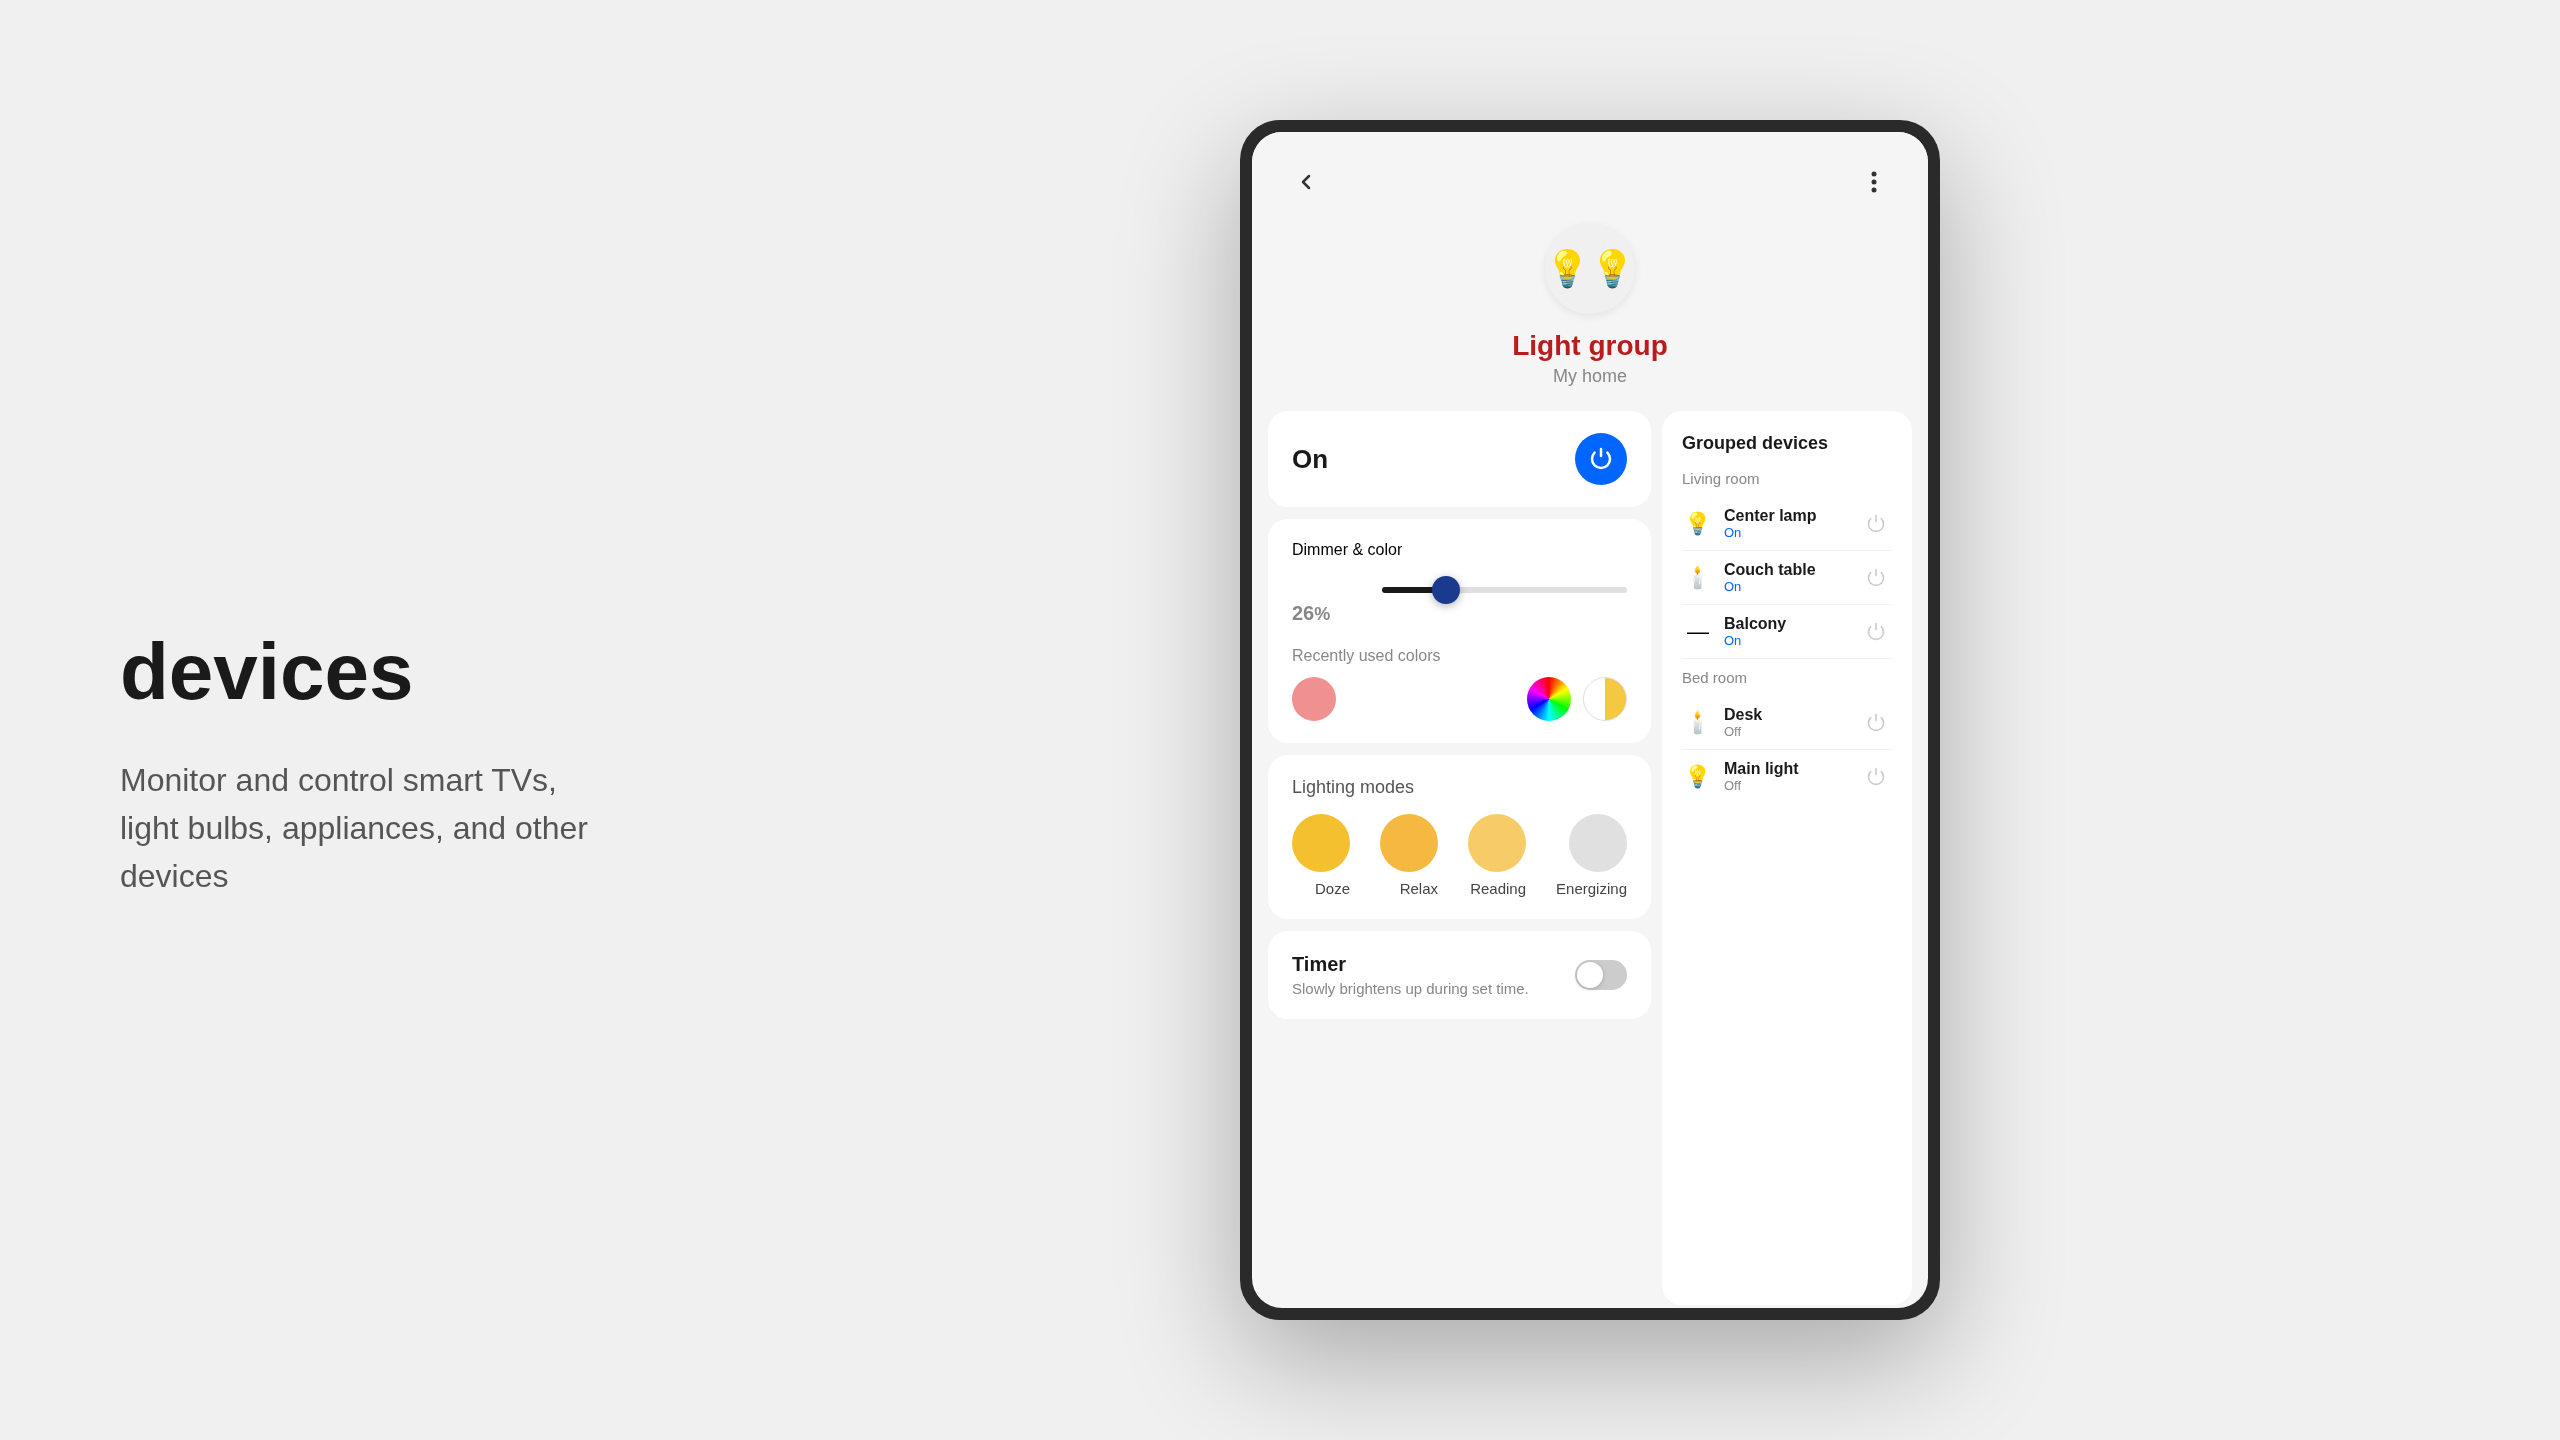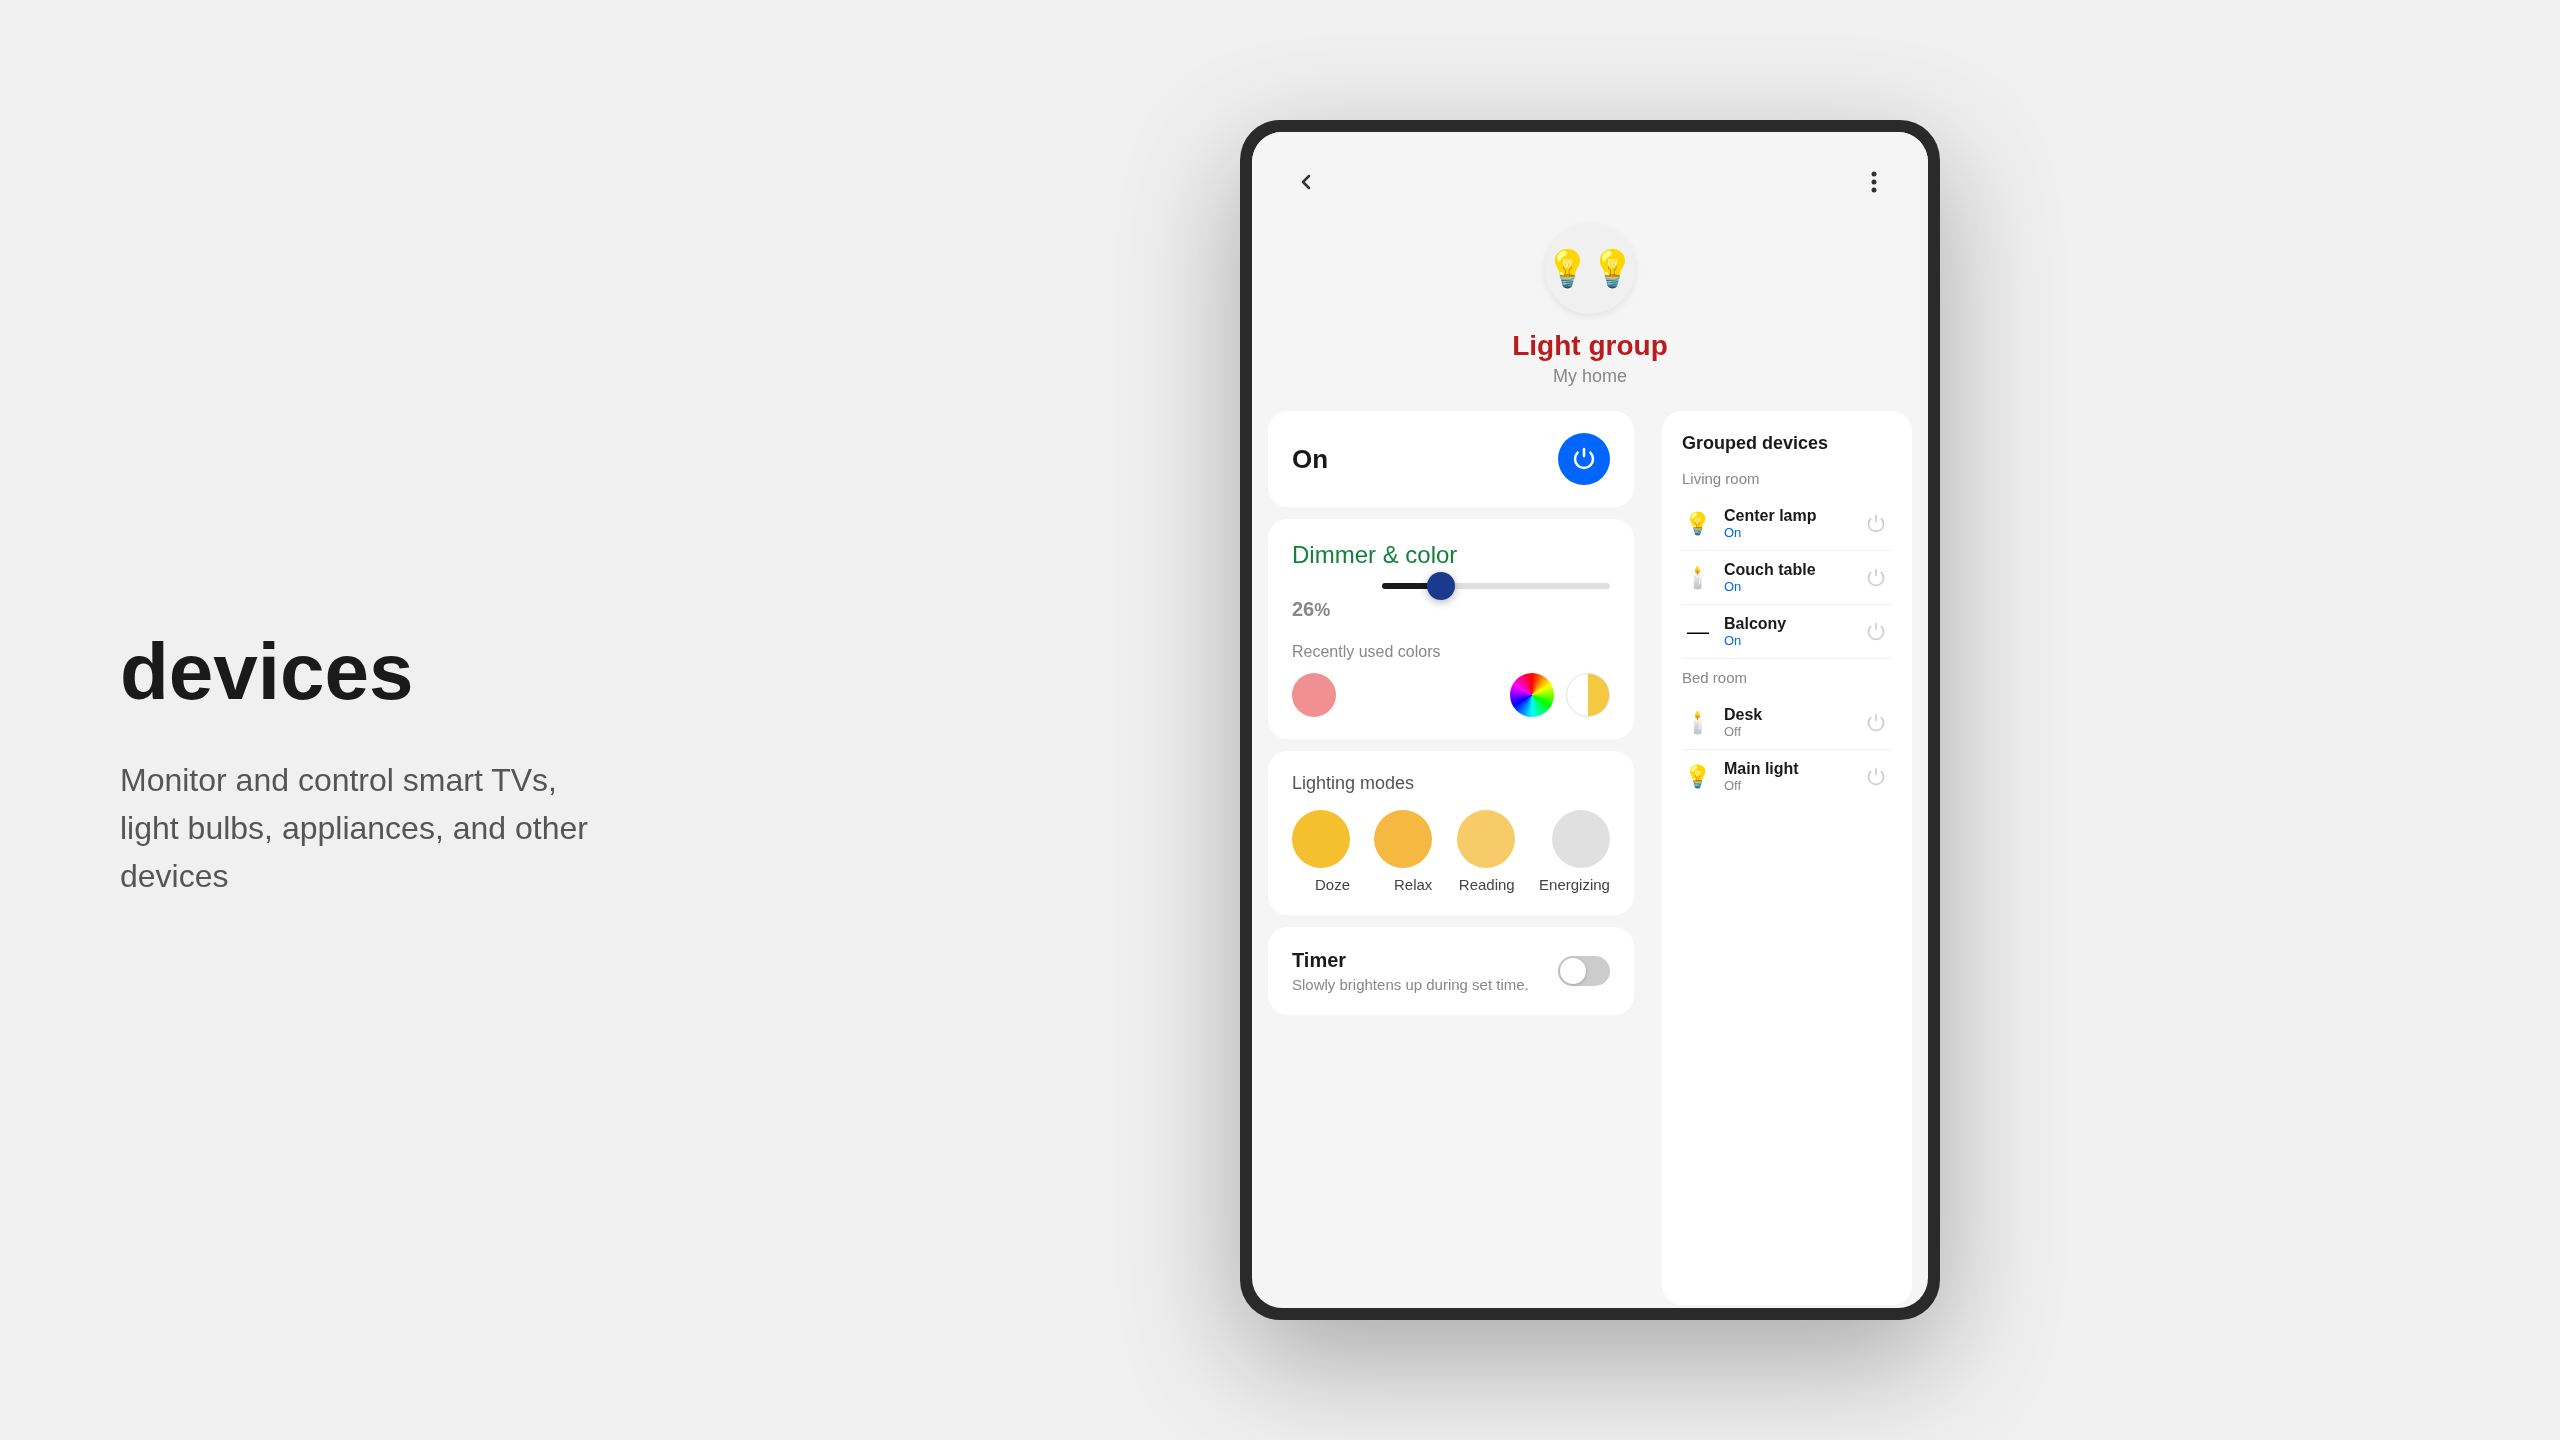--- a/index.html
+++ b/index.html
@@ -116,21 +116,21 @@
     }
 
     .device-location {
       font-size: 18px;
       color: #888;
     }
 
     .app-body {
       display: flex;
       flex: 1;
-      gap: 28px;
+      gap: 11px;
       padding: 0 16px 3px;
       overflow: hidden;
     }
 
     
     .control-panel {
       flex: 1;
       display: flex;
       flex-direction: column;
       gap: 12px;
@@ -162,23 +162,23 @@
       cursor: pointer;
     }
 
     .dimmer-card {
       background: #fff;
       border-radius: 20px;
       padding: 22px 24px;
     }
 
     .dimmer-title {
-      font-size: 24px;
-      color: #15803d;
-      margin-bottom: 14px;
+      font-size: 16px;
+      color: #000000;
+      margin-bottom: 28px;
     }
 
     .dimmer-row {
       display: flex;
       align-items: flex-start;
       gap: 20px;
       margin-bottom: 18px;
     }
 
     .dimmer-value {

